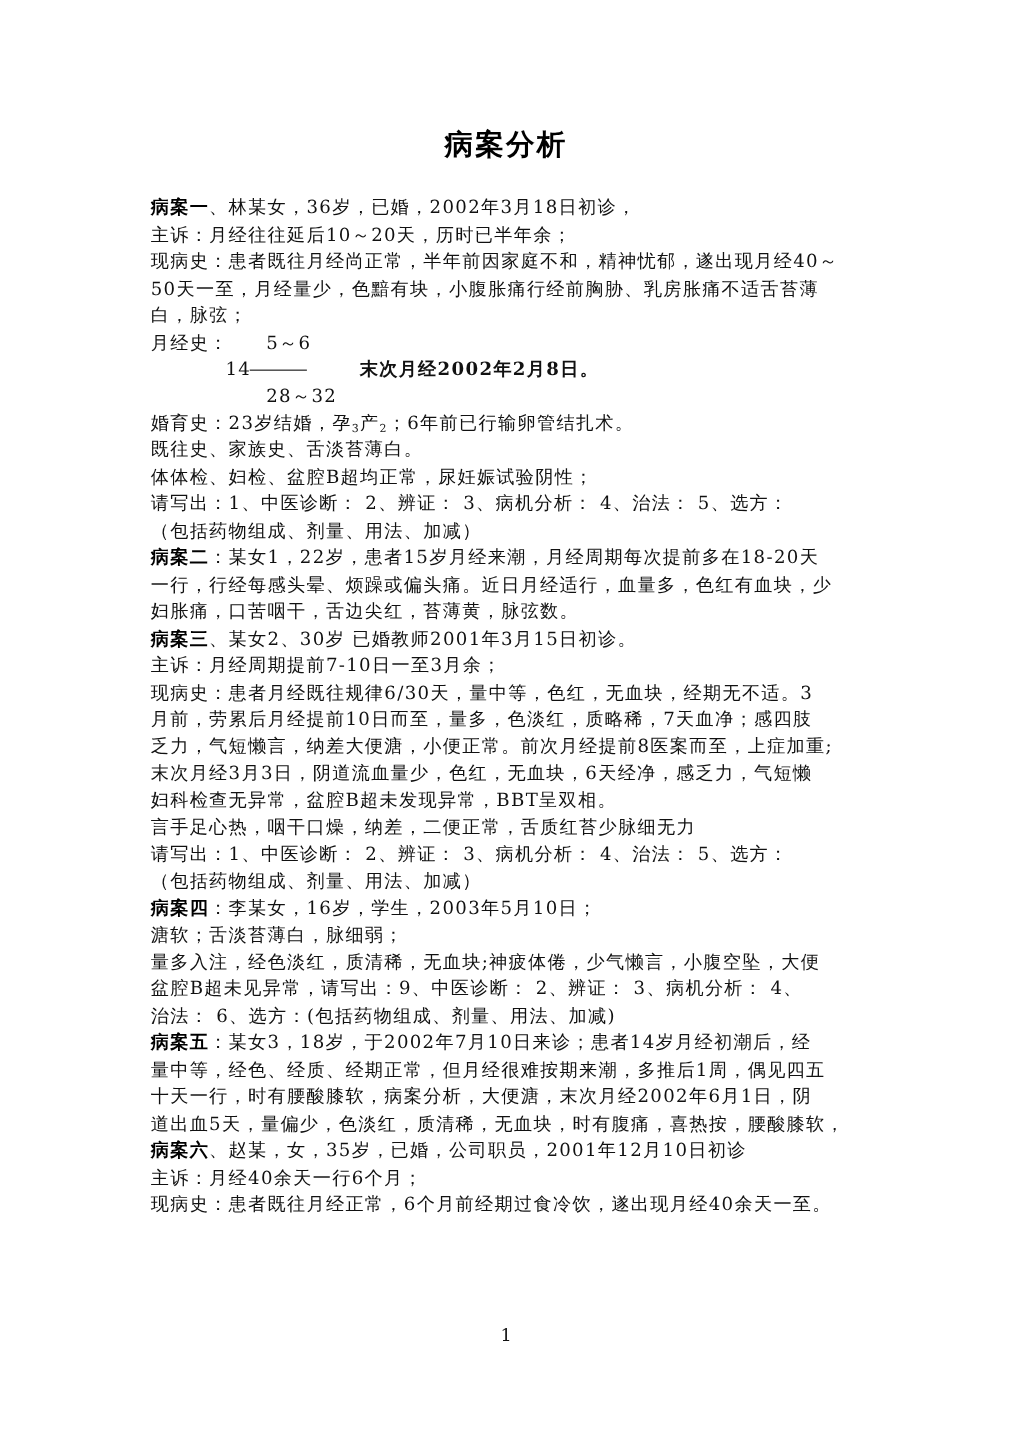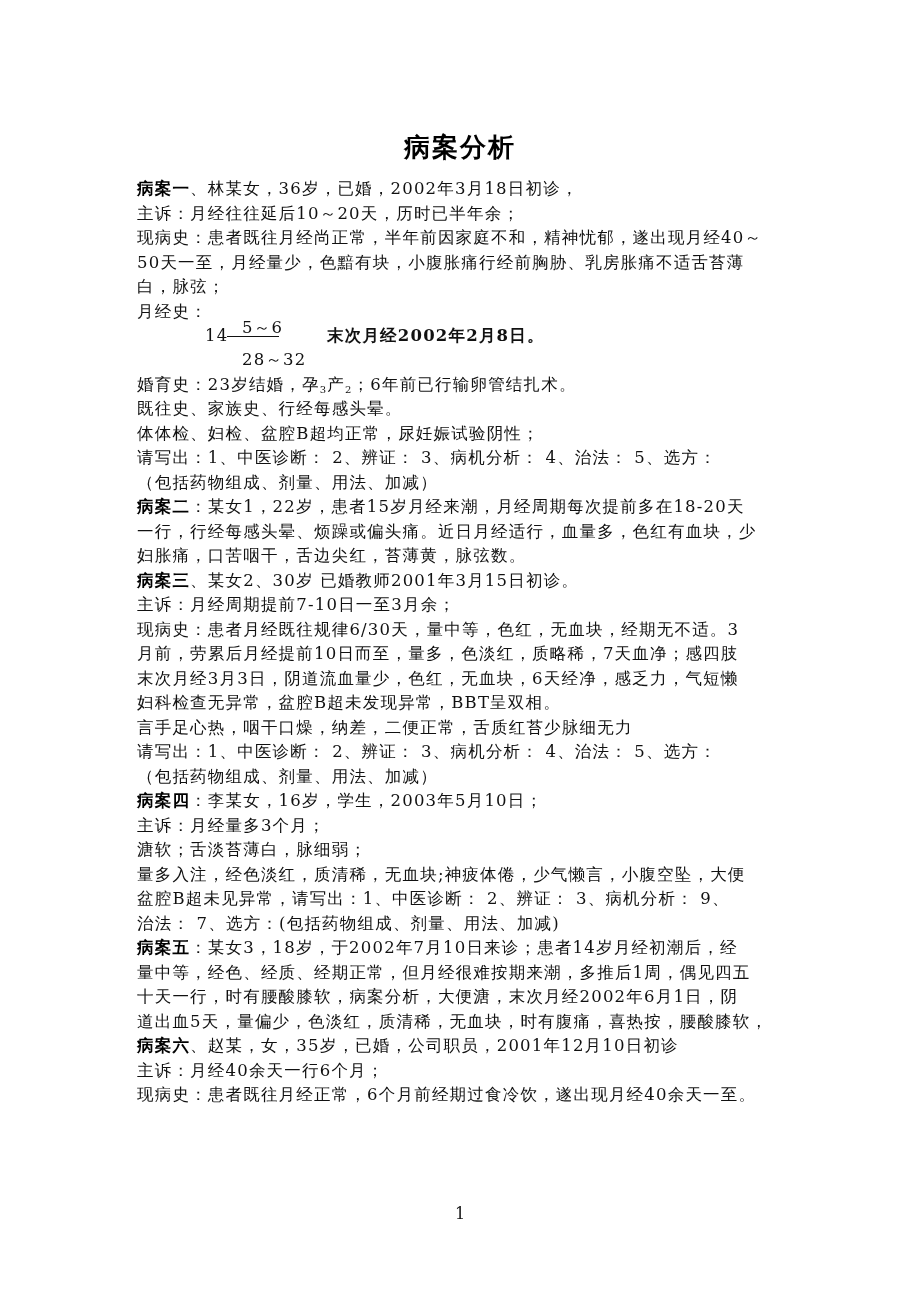--- a/index.html
+++ b/index.html
@@ -1,26 +1,26 @@
 <!DOCTYPE html>
 <html><head>
 <meta charset="utf-8">
 <style>
   html, body { margin: 0; padding: 0; background: #ffffff; }
   body { width: 920px; height: 1302px; position: relative; overflow: hidden;
          font-family: "DejaVu Serif", "Liberation Serif", serif; color: #111; }
   .page { position: absolute; left: 0; top: 0; width: 920px; height: 1302px; background: #fff; }
   .title { position: absolute; top: 114px; left: 0; width: 920px; text-align: center;
-           font-family: "DejaVu Sans", sans-serif; font-weight: bold; font-size: 26px; letter-spacing: 2px; color: #000; margin-top: 16px; }
+           font-family: "DejaVu Sans", sans-serif; font-weight: bold; font-size: 26px; letter-spacing: 2px; color: #000; }
   .body { position: absolute; left: 137px; top: 177px; width: 660px; }
   .line { height: 24.5px; line-height: 24.5px; font-size: 16.5px; white-space: nowrap; letter-spacing: 1.2px; }
   .lbl { font-family: "DejaVu Sans", sans-serif; font-weight: bold; color: #000; }
   .menses { position: relative; height: 73px; }
   .menses .m-label { position: absolute; left: 0; top: 0; }
-  .menses .m-top { position: absolute; left: 105px; top: 16px; }
+  .menses .m-top { position: absolute; left: 105px; top: 0; }
   .menses .m-left { position: absolute; left: 68px; top: 24px; }
   .menses .m-bar { position: absolute; left: 90px; top: 36px; width: 52px; border-top: 1.5px solid #111; }
   .menses .m-last { position: absolute; left: 190px; top: 24px; font-weight: bold; }
   .menses .m-bot { position: absolute; left: 105px; top: 48px; }
   sub { font-size: 10px; vertical-align: -3px; }
   .pagenum { position: absolute; top: 1204px; left: 0; width: 920px; text-align: center; font-size: 16px; }
 </style>
 </head>
 <body>
 
@@ -38,45 +38,45 @@
     <div class="line menses">
       <span class="m-label">月经史：</span>
       <span class="m-top">5～6</span>
       <span class="m-left">14</span>
       <span class="m-bar"></span>
       <span class="m-last">末次月经2002年2月8日。</span>
       <span class="m-bot">28～32</span>
     </div>
 
     <div class="line"><span>婚育史：23岁结婚，孕</span><sub>3</sub><span>产</span><sub>2</sub><span>；6年前已行输卵管结扎术。</span></div>
-    <div class="line">既往史、家族史、行经每感头晕。</div>
+    <div class="line">既往史、家族史、舌淡苔薄白。</div>
     <div class="line">体体检、妇检、盆腔B超均正常，尿妊娠试验阴性；</div>
     <div class="line">请写出：1、中医诊断：  2、辨证：  3、病机分析：   4、治法：  5、选方：</div>
     <div class="line">（包括药物组成、剂量、用法、加减）</div>
 
     <div class="line"><span class="lbl">病案二</span><span>：某女1，22岁，患者15岁月经来潮，月经周期每次提前多在18-20天</span></div>
     <div class="line">一行，行经每感头晕、烦躁或偏头痛。近日月经适行，血量多，色红有血块，少</div>
     <div class="line">妇胀痛，口苦咽干，舌边尖红，苔薄黄，脉弦数。</div>
 
     <div class="line"><span class="lbl">病案三</span><span>、某女2、30岁 已婚教师2001年3月15日初诊。</span></div>
     <div class="line">主诉：月经周期提前7-10日一至3月余；</div>
     <div class="line">现病史：患者月经既往规律6/30天，量中等，色红，无血块，经期无不适。3</div>
     <div class="line">月前，劳累后月经提前10日而至，量多，色淡红，质略稀，7天血净；感四肢</div>
+    <div class="line">乏力，气短懒言，纳差大便溏，小便正常。前次月经提前8医案而至，上症加重;</div>
     <div class="line">末次月经3月3日，阴道流血量少，色红，无血块，6天经净，感乏力，气短懒</div>
     <div class="line">妇科检查无异常，盆腔B超未发现异常，BBT呈双相。</div>
     <div class="line">言手足心热，咽干口燥，纳差，二便正常，舌质红苔少脉细无力</div>
     <div class="line">请写出：1、中医诊断：  2、辨证：  3、病机分析：   4、治法：  5、选方：</div>
     <div class="line">（包括药物组成、剂量、用法、加减）</div>
 
     <div class="line"><span class="lbl">病案四</span><span>：李某女，16岁，学生，2003年5月10日；</span></div>
-    <div class="line">主诉：月经量多3个月；</div>
     <div class="line">溏软；舌淡苔薄白，脉细弱；</div>
     <div class="line">量多入注，经色淡红，质清稀，无血块;神疲体倦，少气懒言，小腹空坠，大便</div>
-    <div class="line">盆腔B超未见异常，请写出：1、中医诊断：  2、辨证：  3、病机分析：   9、</div>
-    <div class="line">治法：  7、选方：(包括药物组成、剂量、用法、加减)</div>
+    <div class="line">盆腔B超未见异常，请写出：9、中医诊断：  2、辨证：  3、病机分析：   4、</div>
+    <div class="line">治法：  6、选方：(包括药物组成、剂量、用法、加减)</div>
 
     <div class="line"><span class="lbl">病案五</span><span>：某女3，18岁，于2002年7月10日来诊；患者14岁月经初潮后，经</span></div>
     <div class="line">量中等，经色、经质、经期正常，但月经很难按期来潮，多推后1周，偶见四五</div>
     <div class="line">十天一行，时有腰酸膝软，病案分析，大便溏，末次月经2002年6月1日，阴</div>
     <div class="line">道出血5天，量偏少，色淡红，质清稀，无血块，时有腹痛，喜热按，腰酸膝软，</div>
 
     <div class="line"><span class="lbl">病案六</span><span>、赵某，女，35岁，已婚，公司职员，2001年12月10日初诊</span></div>
     <div class="line">主诉：月经40余天一行6个月；</div>
     <div class="line">现病史：患者既往月经正常，6个月前经期过食冷饮，遂出现月经40余天一至。</div>
   </div>

